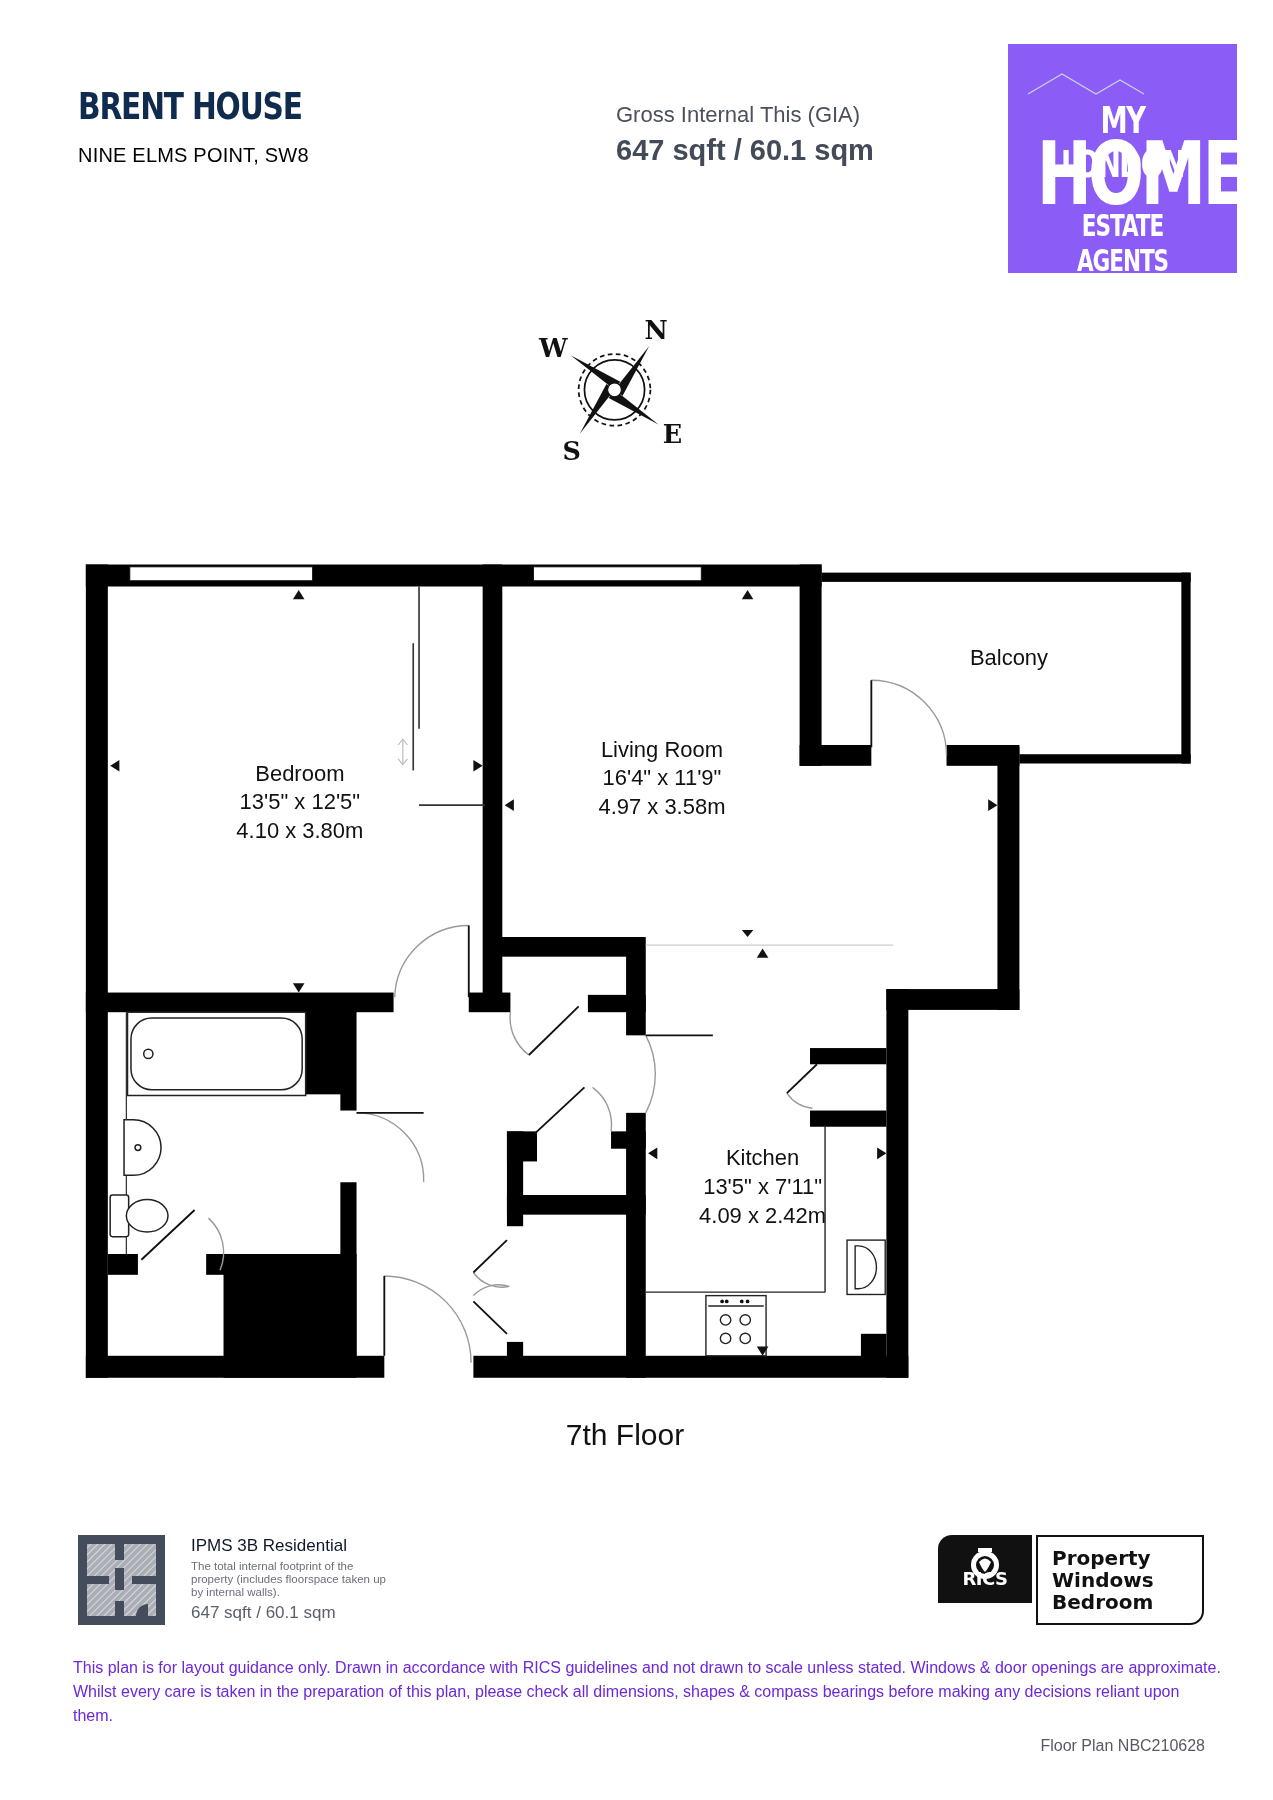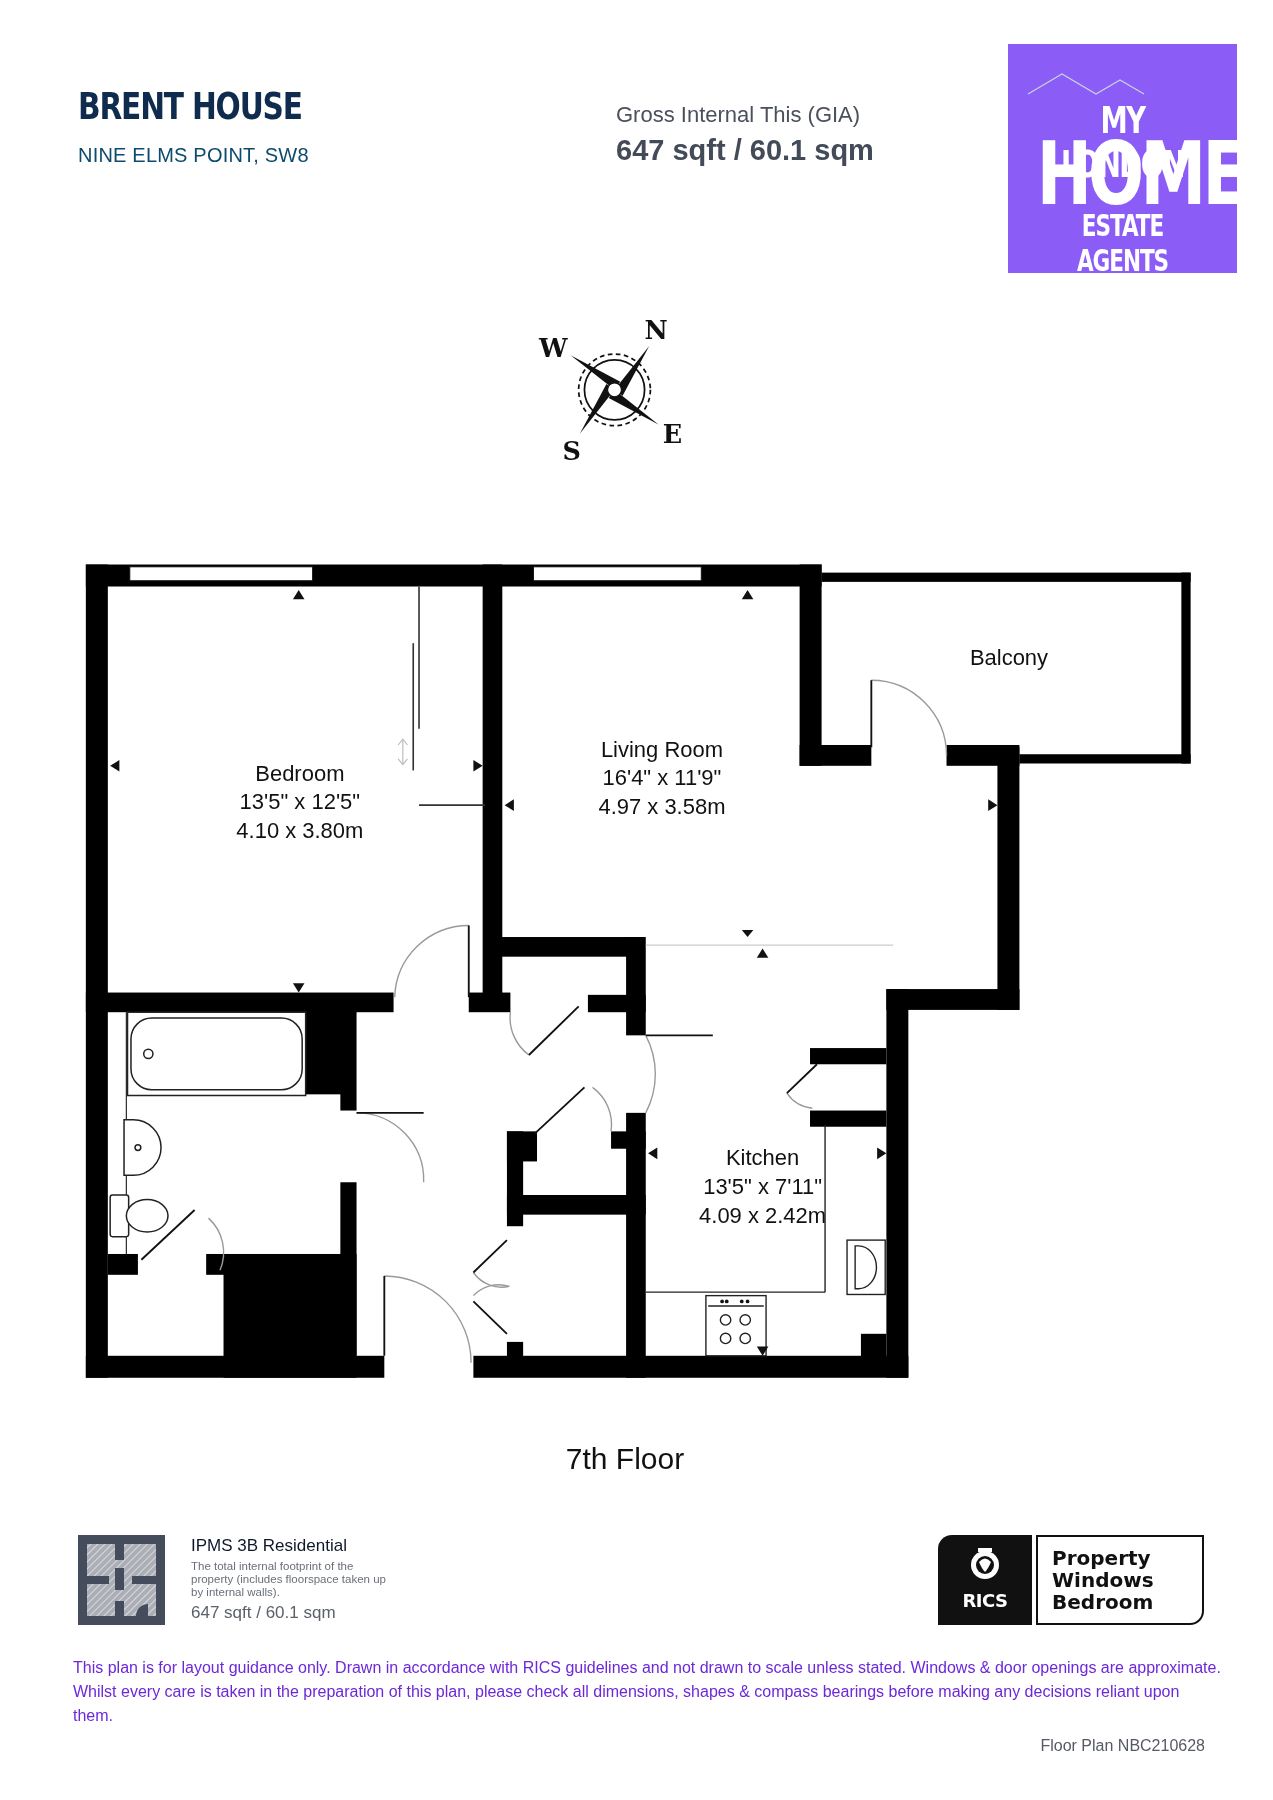--- a/index.html
+++ b/index.html
@@ -1,35 +1,35 @@
 <!DOCTYPE html>
 <html><head>
 <meta charset="utf-8">
 <style>
   html,body{margin:0;padding:0;background:#ffffff;}
   body{width:1273px;height:1800px;position:relative;overflow:hidden;font-family:"Liberation Sans",sans-serif;}
   .abs{position:absolute;}
   .title{left:78px;top:84px;font-family:"DejaVu Sans",sans-serif;font-size:38px;font-weight:bold;color:#0f2b4e;letter-spacing:-1.5px;transform:scaleX(0.78);transform-origin:left top;}
-  .subtitle{left:78px;top:144px;font-size:20px;color:#0c4a6e;letter-spacing:0.2px;}
+  .subtitle{left:78px;top:144px;font-size:20px;color:#000000;letter-spacing:0.2px;}
   .gia-label{left:616px;top:102px;font-size:22px;color:#4a505c;}
   .gia-value{left:616px;top:134px;font-size:29px;font-weight:bold;color:#434a58;}
   .logo{left:1008px;top:44px;width:229px;height:229px;background:#8b5cf6;color:#fff;}
   .logo .l1{position:absolute;left:0;right:0;top:54px;text-align:center;font-family:"DejaVu Sans",sans-serif;font-size:38px;font-weight:bold;letter-spacing:-2px;transform:scaleX(0.72);}
   .logo .l2{position:absolute;left:0;right:0;top:86px;text-align:center;font-family:"DejaVu Sans",sans-serif;font-size:88px;font-weight:bold;letter-spacing:-5px;transform:scaleX(0.75);line-height:1;}
   .logo .l3{position:absolute;left:0;right:0;top:164px;text-align:center;font-family:"DejaVu Sans",sans-serif;font-size:30px;font-weight:bold;letter-spacing:-1.5px;transform:scaleX(0.72);}
   .logo svg{position:absolute;left:0;top:0;}
   .plan{left:0;top:0;width:1273px;height:1800px;}
   .room-label{font-family:"Liberation Sans",sans-serif;fill:#111;text-anchor:middle;}
-  .floor-label{left:0;width:1250px;top:1418px;text-align:center;font-size:30px;color:#111;margin-top:24px;}
+  .floor-label{left:0;width:1250px;top:1418px;text-align:center;font-size:30px;color:#111;}
   .ipms-icon{left:78px;top:1535px;width:87px;height:90px;}
   .ipms-title{left:191px;top:1536px;font-size:17px;color:#0f172a;}
   .ipms-desc{left:191px;top:1560px;font-size:11.5px;color:#6a6f78;line-height:13px;width:200px;}
   .ipms-value{left:191px;top:1603px;font-size:17px;color:#5b616b;}
   .rics{left:938px;top:1535px;width:268px;height:90px;}
-  .rics-dark{position:absolute;left:0;top:0;width:94px;height:90px;background:#111;border-radius:14px 0 0 0;}
+  .rics-dark{position:absolute;left:0;top:0;width:94px;height:68px;background:#111;border-radius:14px 0 0 0;}
   .rics-dark .brand{position:absolute;left:0;right:0;bottom:14px;text-align:center;color:#fff;font-family:"DejaVu Sans",sans-serif;font-weight:bold;font-size:18px;letter-spacing:-0.5px;}
   .rics-box{position:absolute;left:98px;top:0;width:164px;height:86px;border:2px solid #111;border-radius:0 0 14px 0;}
   .rics-box div{position:absolute;left:14px;font-family:"DejaVu Sans",sans-serif;font-weight:bold;font-size:20px;color:#111;line-height:22px;}
   .disclaimer{left:73px;top:1656px;width:1150px;font-size:16px;color:#6d28d9;line-height:24px;}
   .plan-ref{right:68px;top:1737px;font-size:16px;color:#555a63;}
 </style>
 </head>
 <body>
 
 <div class="abs title">BRENT HOUSE</div>

